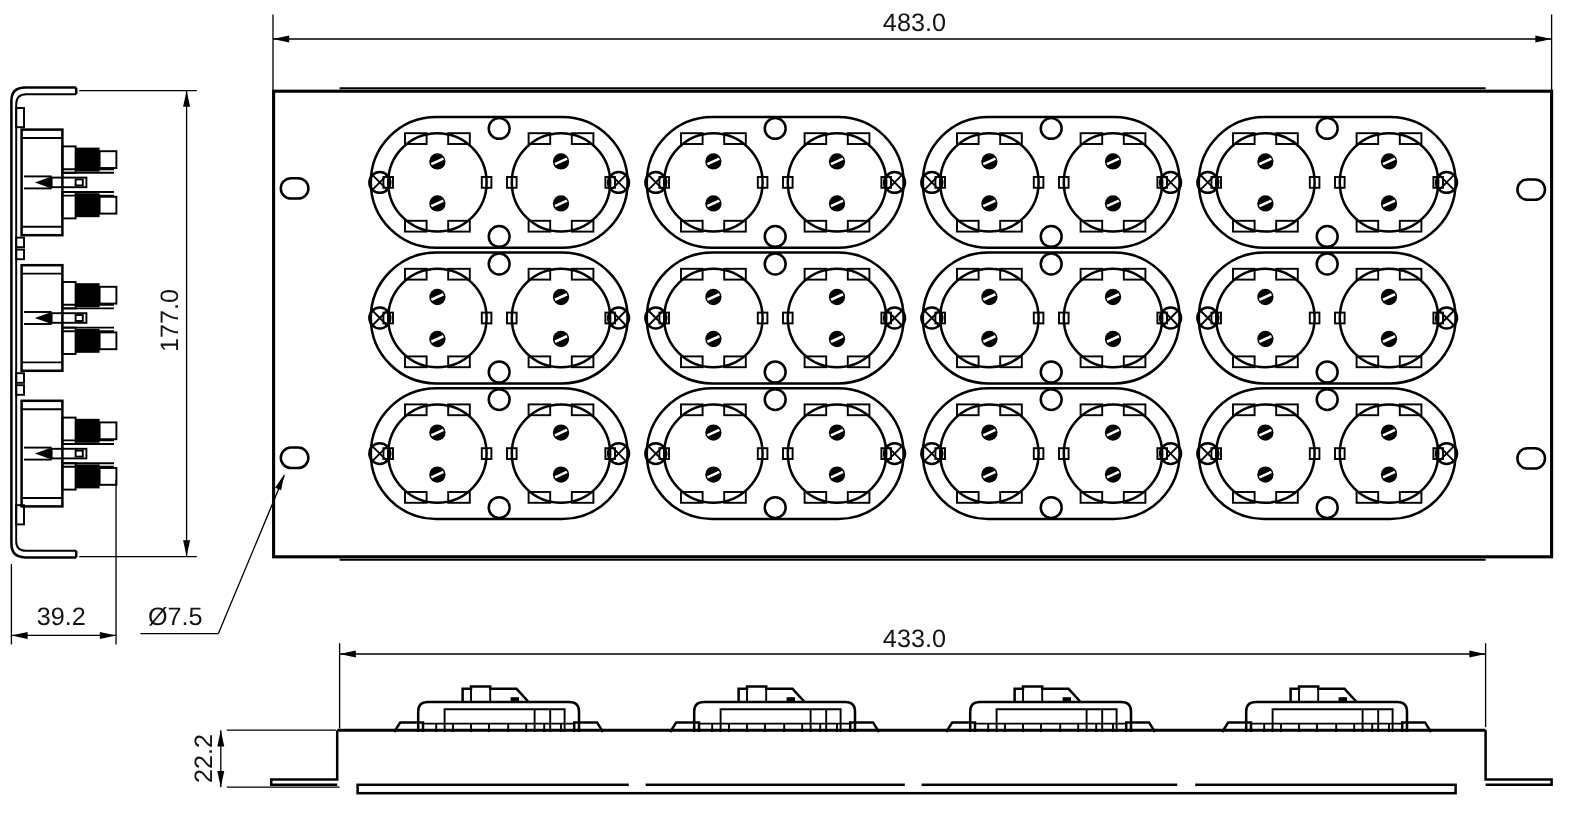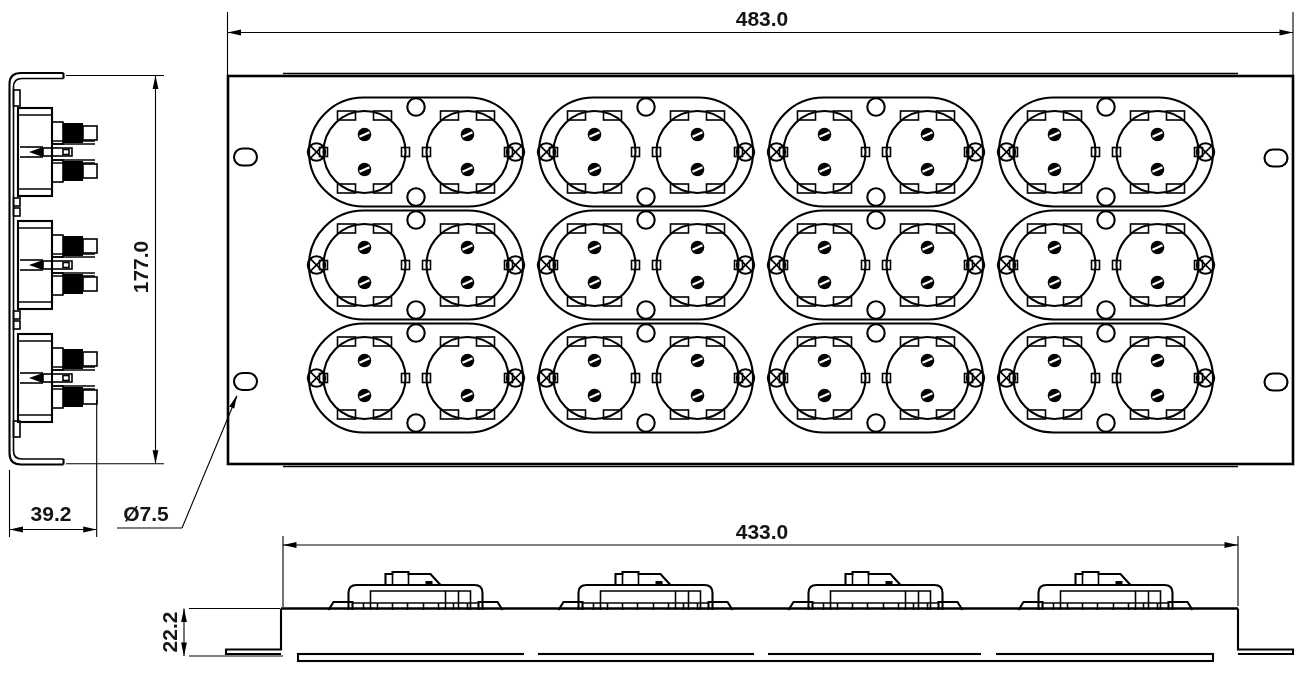--- a/index.html
+++ b/index.html
@@ -1,17 +1,17 @@
 <!DOCTYPE html>
 <html><head>
 <meta charset="utf-8">
 <style>
   html,body{margin:0;padding:0;background:#ffffff;}
   .stage{position:relative;width:1309px;height:683px;background:#fff;overflow:hidden;
-         font-family:"Liberation Sans", sans-serif;font-weight:bold;}
+         font-family:"Liberation Sans", sans-serif;}
   svg{display:block;}
   .s25{fill:none;stroke:#000;stroke-width:2.6;}
   .s2{fill:none;stroke:#000;stroke-width:2.1;}
   .s15{fill:none;stroke:#000;stroke-width:1.6;}
   .dim{fill:none;stroke:#000;stroke-width:1.1;}
   .arr{fill:#000;stroke:none;}
   .blk{fill:#000;stroke:none;}
   .dimtxt{font-family:"Liberation Sans", sans-serif;font-size:21px;fill:#141414;}
 </style>
 </head>

